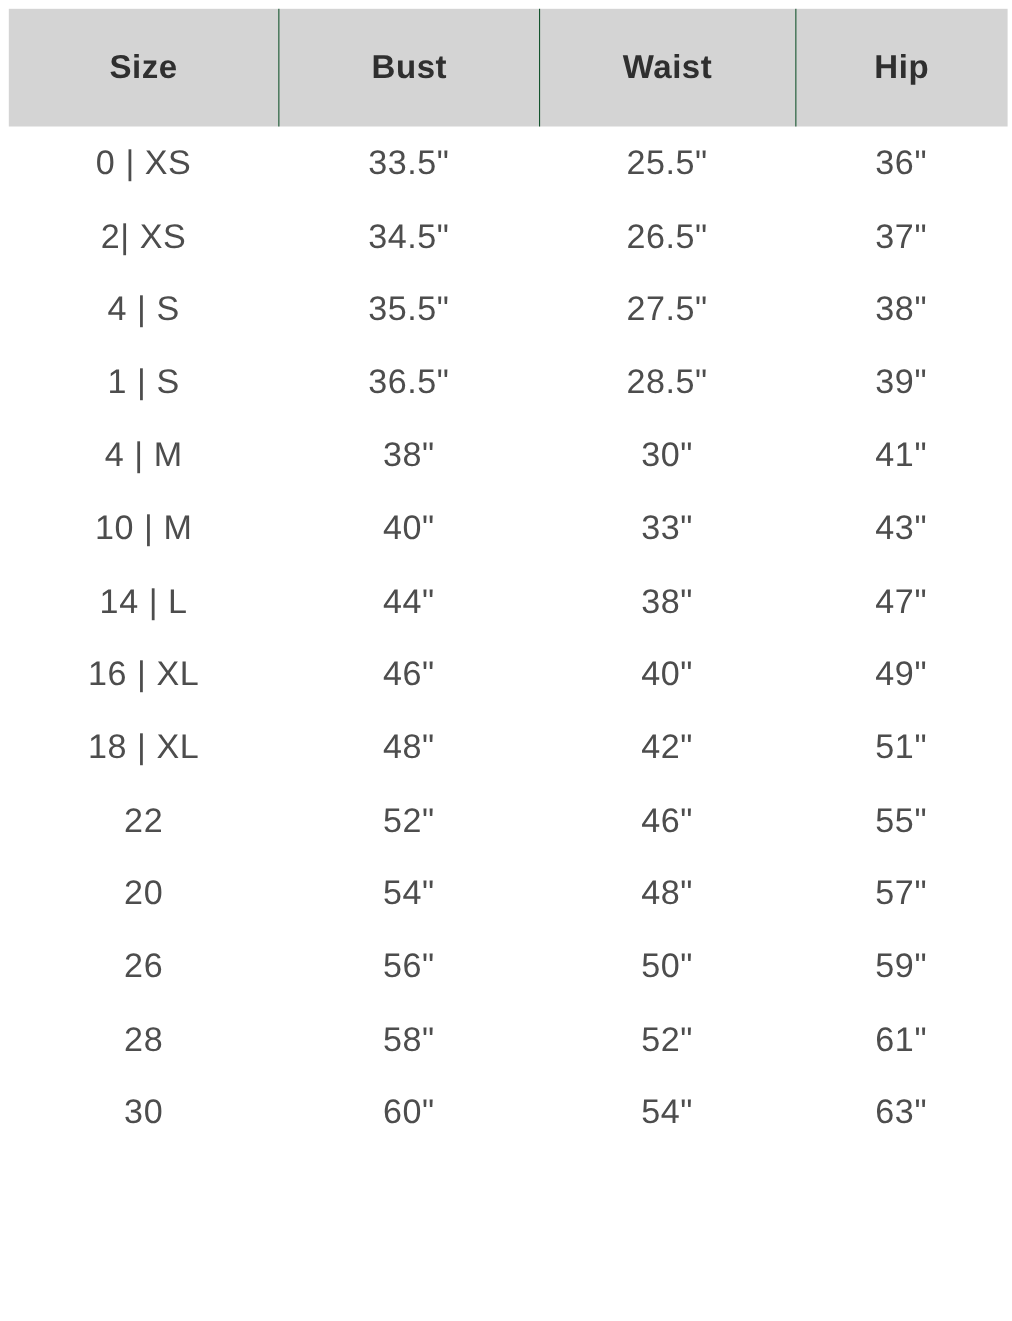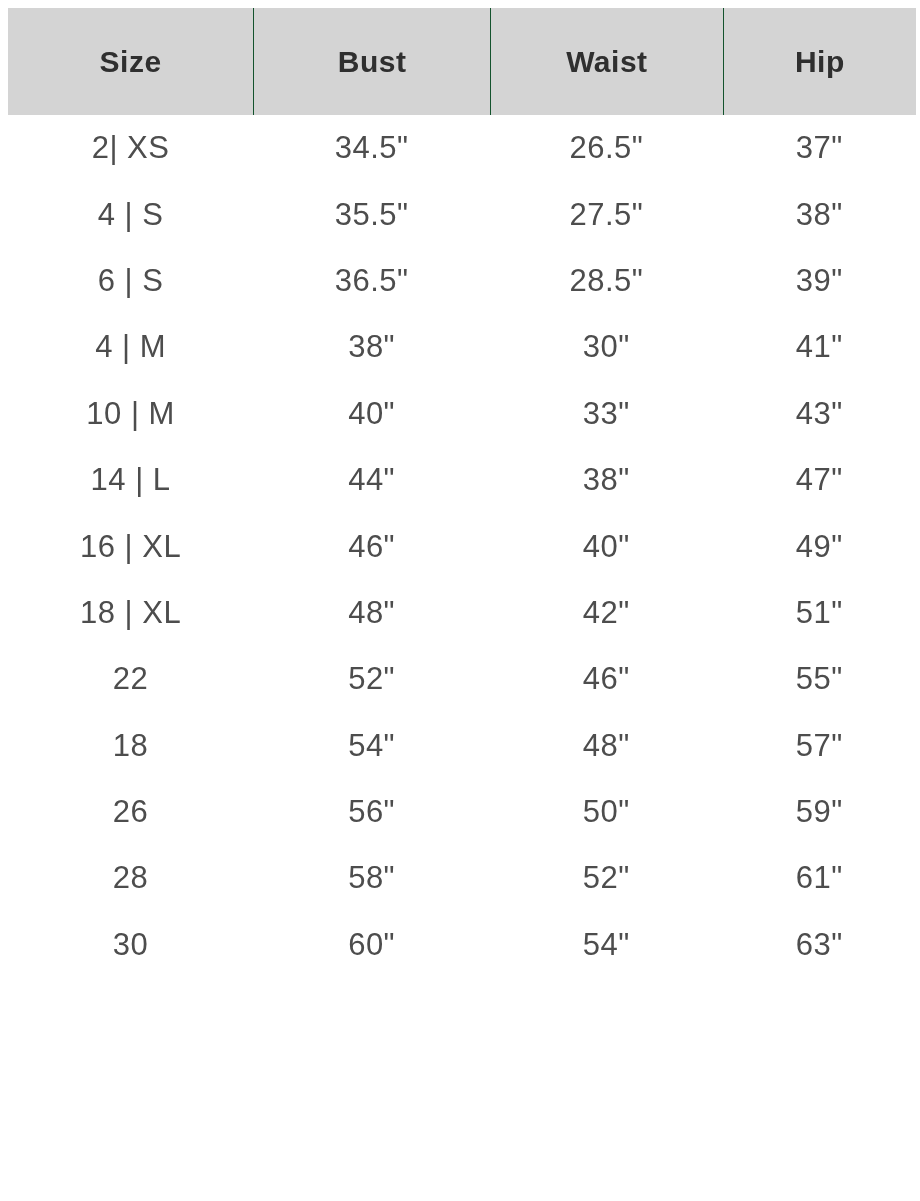--- a/index.html
+++ b/index.html
@@ -66,33 +66,39 @@
     <thead>
       <tr>
         <th>Size</th>
         <th>Bust</th>
         <th>Waist</th>
         <th>Hip</th>
       </tr>
     </thead>
     <tbody>
         <tr>
+          <td>0 | XS</td>
+          <td>33.5"</td>
+          <td>25.5"</td>
+          <td>36"</td>
+        </tr>
+        <tr>
           <td>2| XS</td>
           <td>34.5"</td>
           <td>26.5"</td>
           <td>37"</td>
         </tr>
         <tr>
           <td>4 | S</td>
           <td>35.5"</td>
           <td>27.5"</td>
           <td>38"</td>
         </tr>
         <tr>
-          <td>6 | S</td>
+          <td>1 | S</td>
           <td>36.5"</td>
           <td>28.5"</td>
           <td>39"</td>
         </tr>
         <tr>
           <td>4 | M</td>
           <td>38"</td>
           <td>30"</td>
           <td>41"</td>
         </tr>
@@ -120,21 +126,21 @@
           <td>42"</td>
           <td>51"</td>
         </tr>
         <tr>
           <td>22</td>
           <td>52"</td>
           <td>46"</td>
           <td>55"</td>
         </tr>
         <tr>
-          <td>18</td>
+          <td>20</td>
           <td>54"</td>
           <td>48"</td>
           <td>57"</td>
         </tr>
         <tr>
           <td>26</td>
           <td>56"</td>
           <td>50"</td>
           <td>59"</td>
         </tr>

